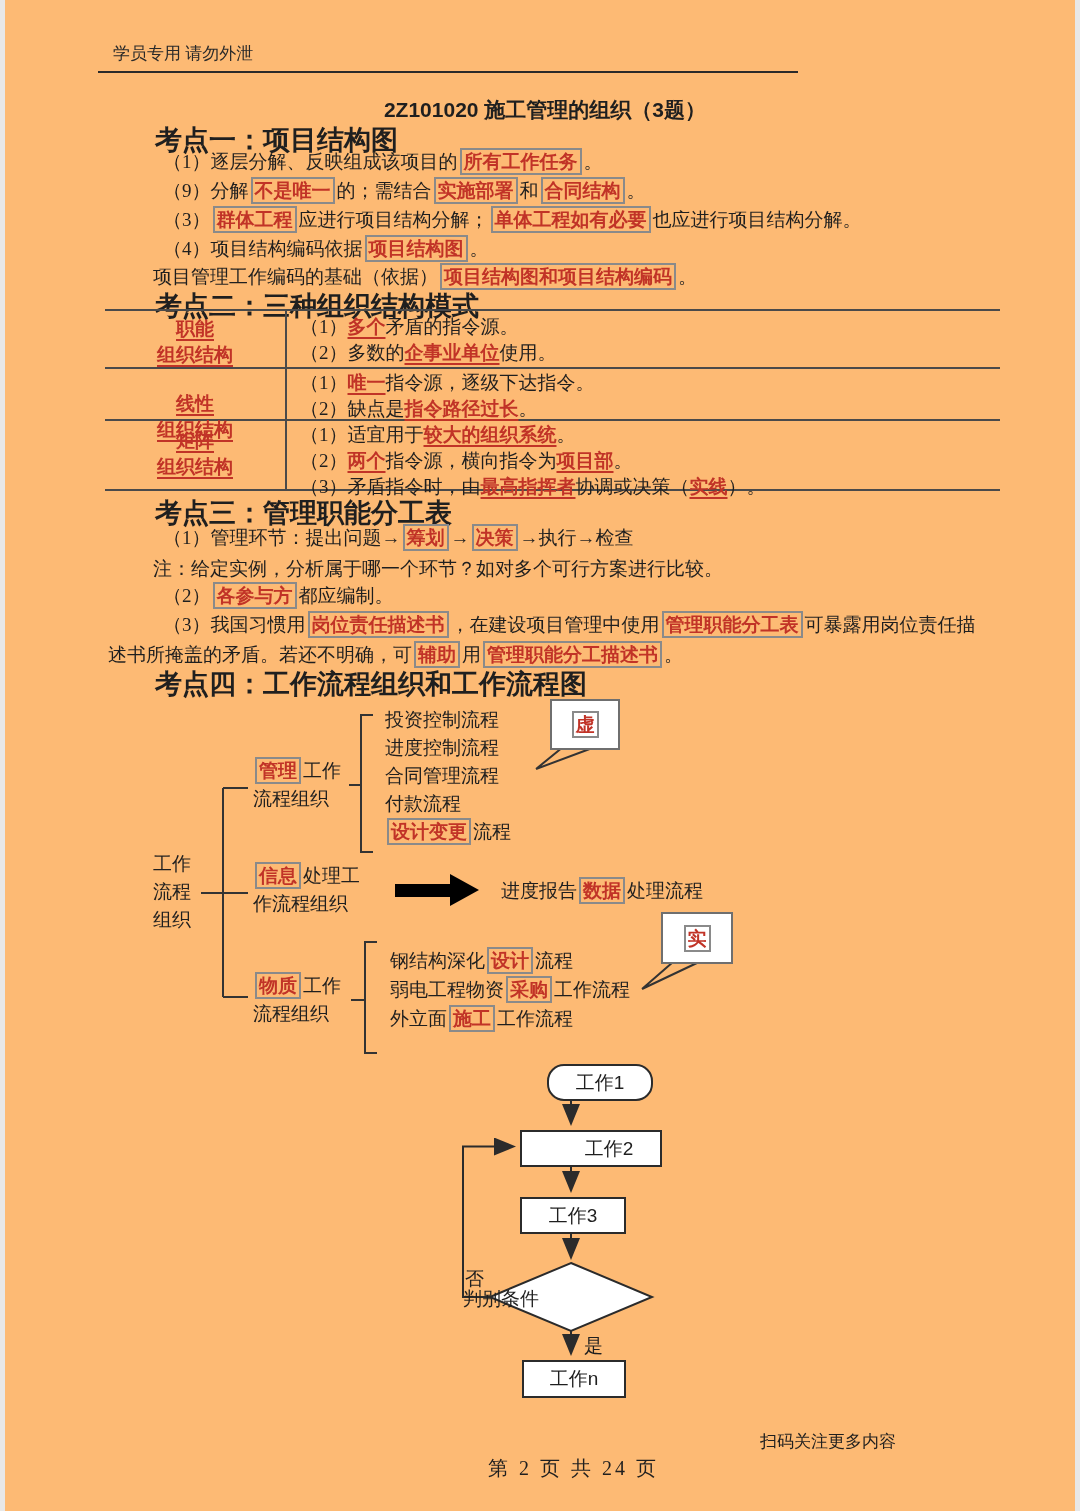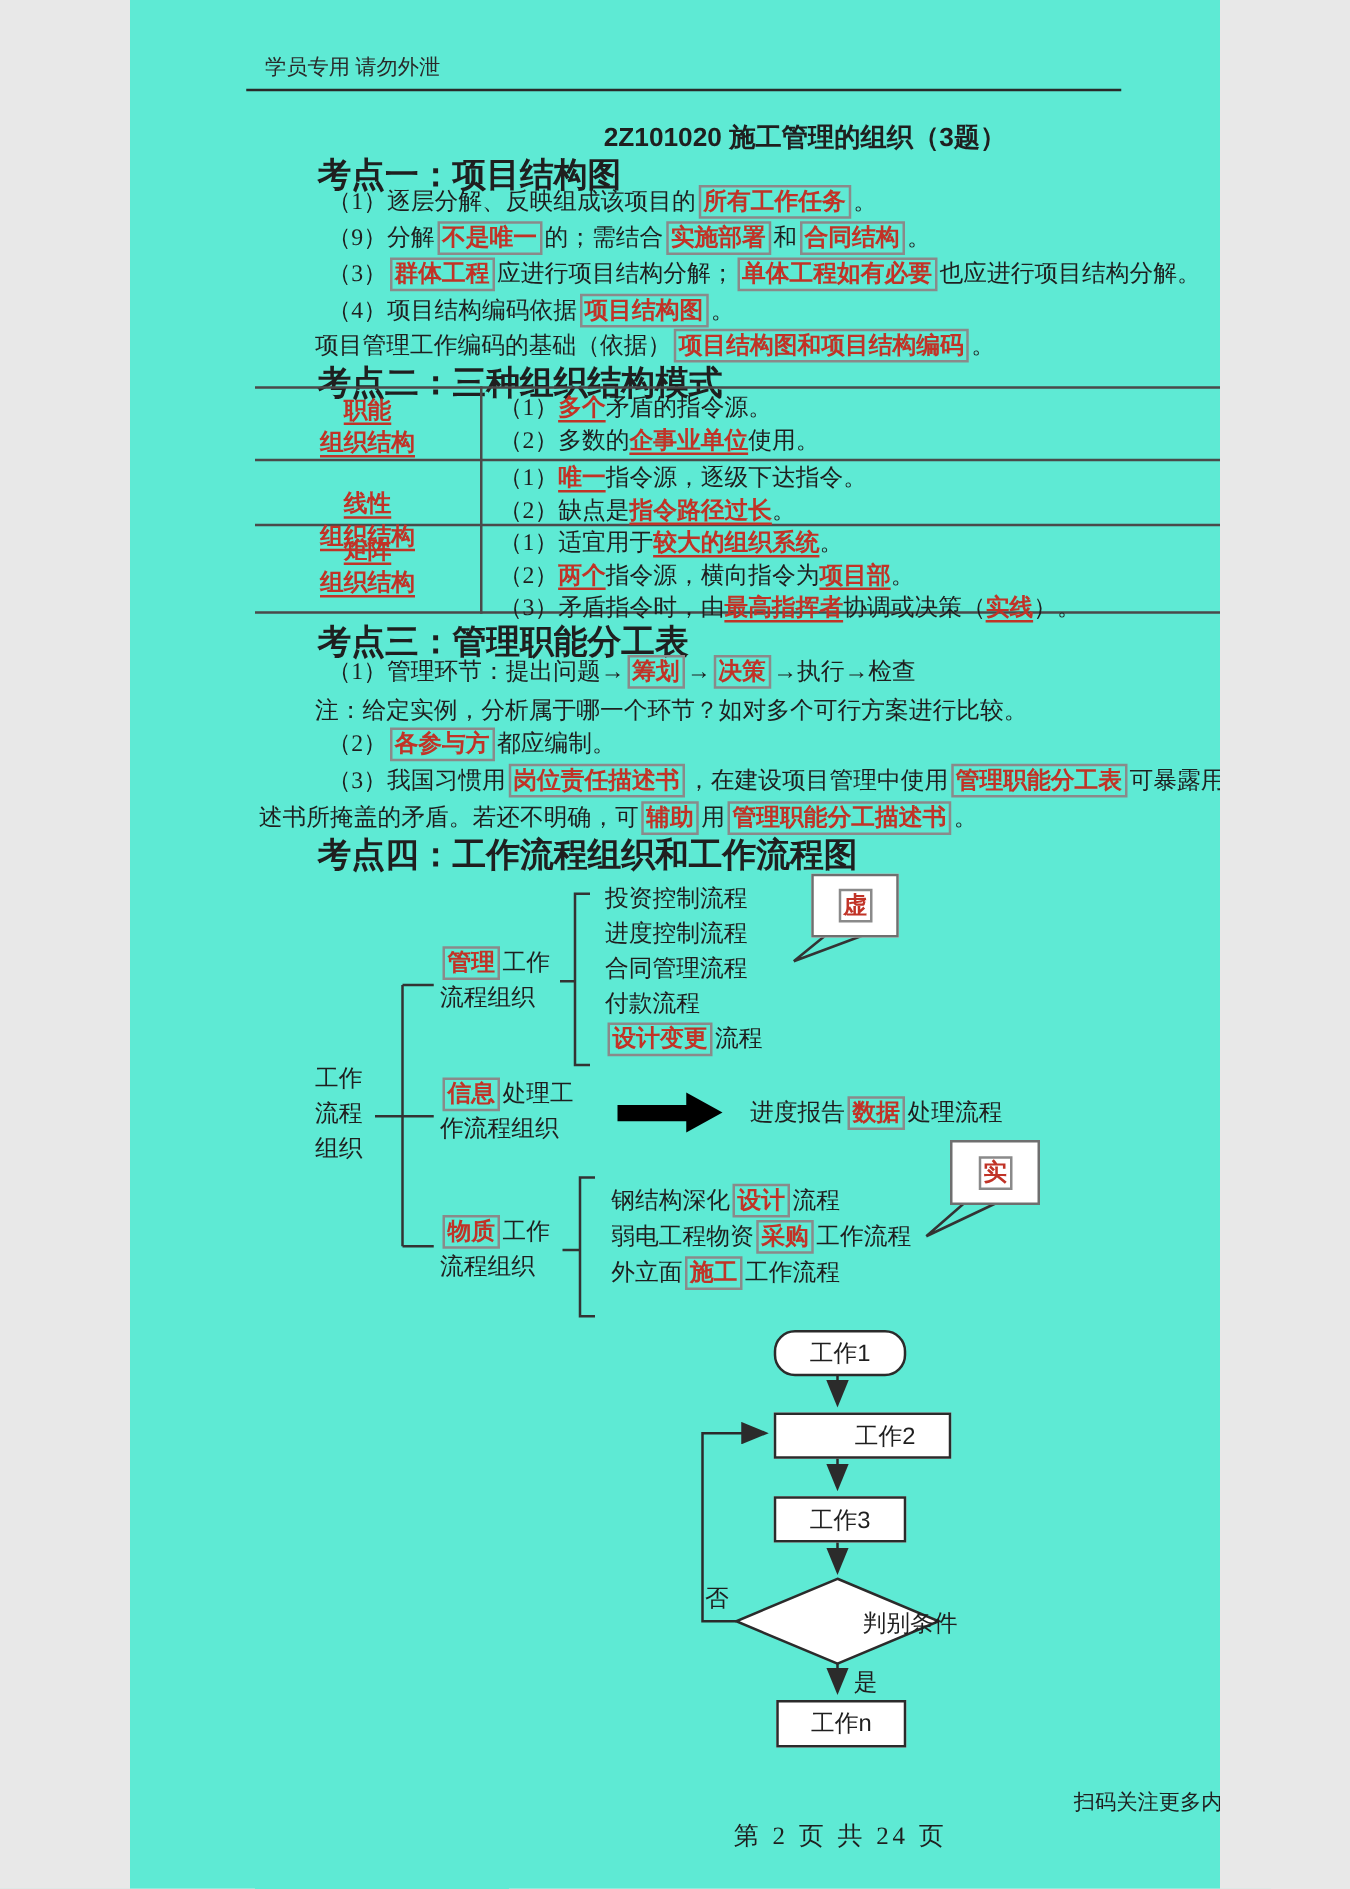--- a/index.html
+++ b/index.html
@@ -1,16 +1,16 @@
 <!DOCTYPE html>
 <html><head>
 <meta charset="utf-8">
 <style>
   html,body{margin:0;padding:0;background:#e8e8e8;}
-  #page{position:relative;width:872px;height:1511px;background:#5eead4;margin:0 auto;
+  #page{position:relative;width:1070px;height:1511px;background:#fdba74;margin:0 auto;
         font-family:"Liberation Serif","DejaVu Serif",serif;color:#1f1f1f;font-size:19px;overflow:hidden;}
   .abs{position:absolute;}
   .heading{font-family:"Liberation Sans","DejaVu Sans",sans-serif;font-weight:bold;font-size:27px;white-space:nowrap;}
   .line{white-space:nowrap;line-height:29px;}
   
   .run-p{color:#1f1f1f;}
   .run-b{color:#c13327;font-weight:bold;border:2px solid #8a8a8a;padding:0 2px;margin:0 2px;display:inline-block;line-height:23px;}
   .run-u{color:#c13327;font-weight:bold;text-decoration:underline;text-decoration-thickness:2px;text-underline-offset:4px;}
   
   .hdr-rule{height:2px;background:#2a2a2a;}
@@ -156,30 +156,30 @@
     <g stroke="#2b2b2b" stroke-width="2" fill="none">
       <path d="M566,37 L566,62" marker-end="url(#ah)"></path>
       <path d="M566,103 L566,129" marker-end="url(#ah)"></path>
       <path d="M566,170 L566,196" marker-end="url(#ah)"></path>
       <polygon points="566,203 647,237 566,271 485,237" fill="#ffffff"></polygon>
       <path d="M566,271 L566,292" marker-end="url(#ah)"></path>
       <path d="M485,237 L458,237 L458,86.5 L507,86.5" marker-end="url(#ah)"></path>
     </g>
   </svg>
 
-  <div class="abs flowbox" style="left:515px;top:1064px;width:102px;height:33px;border-radius:17px;">
+  <div class="abs flowbox" style="left:542px;top:1064px;width:102px;height:33px;border-radius:17px;">
     <span>工作1</span>
   </div>
   <div class="abs flowbox" style="left:515px;top:1130px;width:102px;height:33px;padding-left:36px;">
     <span>工作2</span>
   </div>
   <div class="abs flowbox" style="left:515px;top:1197px;width:102px;height:33px;">
     <span>工作3</span>
   </div>
-  <div class="abs flowlabel" style="left:500px;top:1286px;width:162px;text-align:right;">判别条件</div>
+  <div class="abs flowlabel" style="left:458px;top:1286px;width:162px;text-align:left;">判别条件</div>
   <div class="abs flowlabel" style="left:460px;top:1266px;">否</div>
   <div class="abs flowlabel" style="left:579px;top:1333px;">是</div>
   <div class="abs flowbox" style="left:517px;top:1360px;width:100px;height:34px;">
     <span>工作n</span>
   </div>
 
   <div class="abs footer-text" style="left:755px;top:1430px;font-size:17px;">扫码关注更多内容</div>
   <div class="abs footer-text" style="left:483px;top:1455px;font-size:20px;letter-spacing:3px;">第 2 页 共 24 页</div>
 
 </div>

